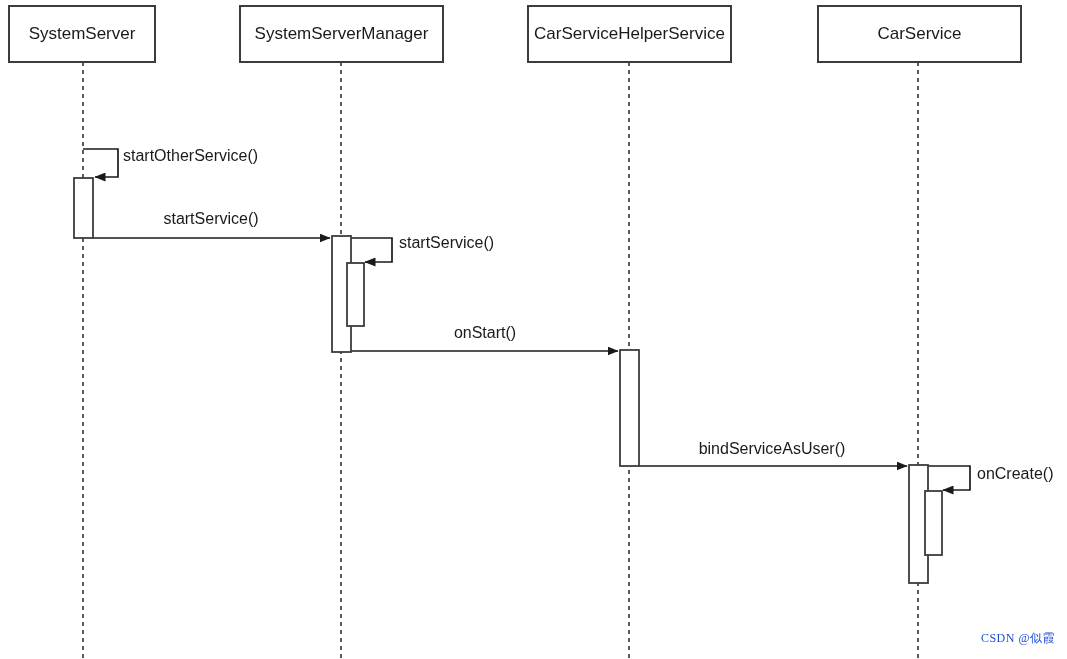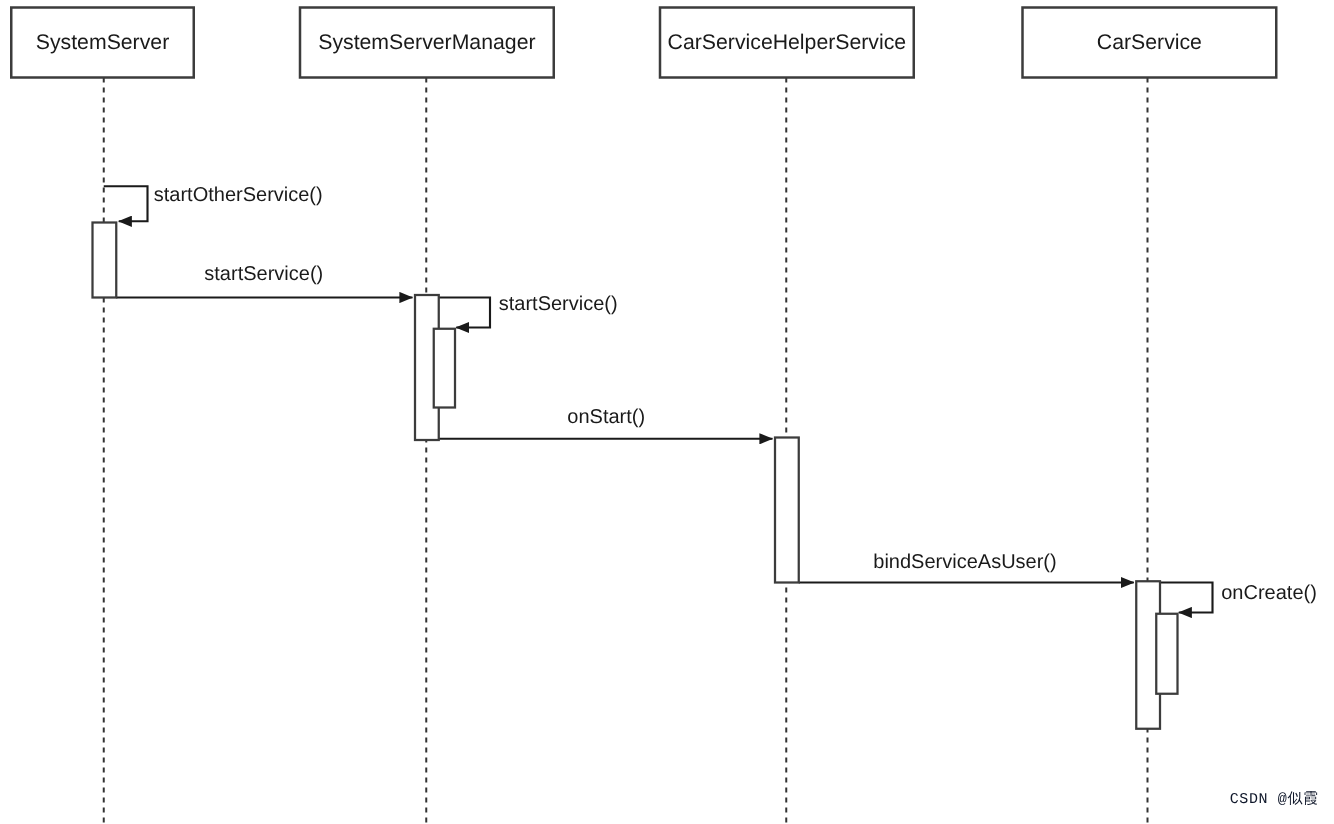--- a/index.html
+++ b/index.html
@@ -55,23 +55,23 @@
     font-family: "Liberation Sans", sans-serif;
     font-size: 16px;
     fill: #1a1a1a;
   }
   .msg-label.anchor-middle { text-anchor: middle; }
   .msg-label.anchor-start  { text-anchor: start; }
   .watermark {
     position: absolute;
     right: 12px;
     bottom: 12px;
-    font-family: Liberation Mono, monospace;
+    font-family: Liberation Serif, serif;
     font-size: 12px;
-    color: #0f172a;
+    color: #1d4ed8;
     letter-spacing: 0.5px;
     white-space: nowrap;
     user-select: none;
   }
 </style>
 </head>
 <body>
 
 <div id="canvas">
 

